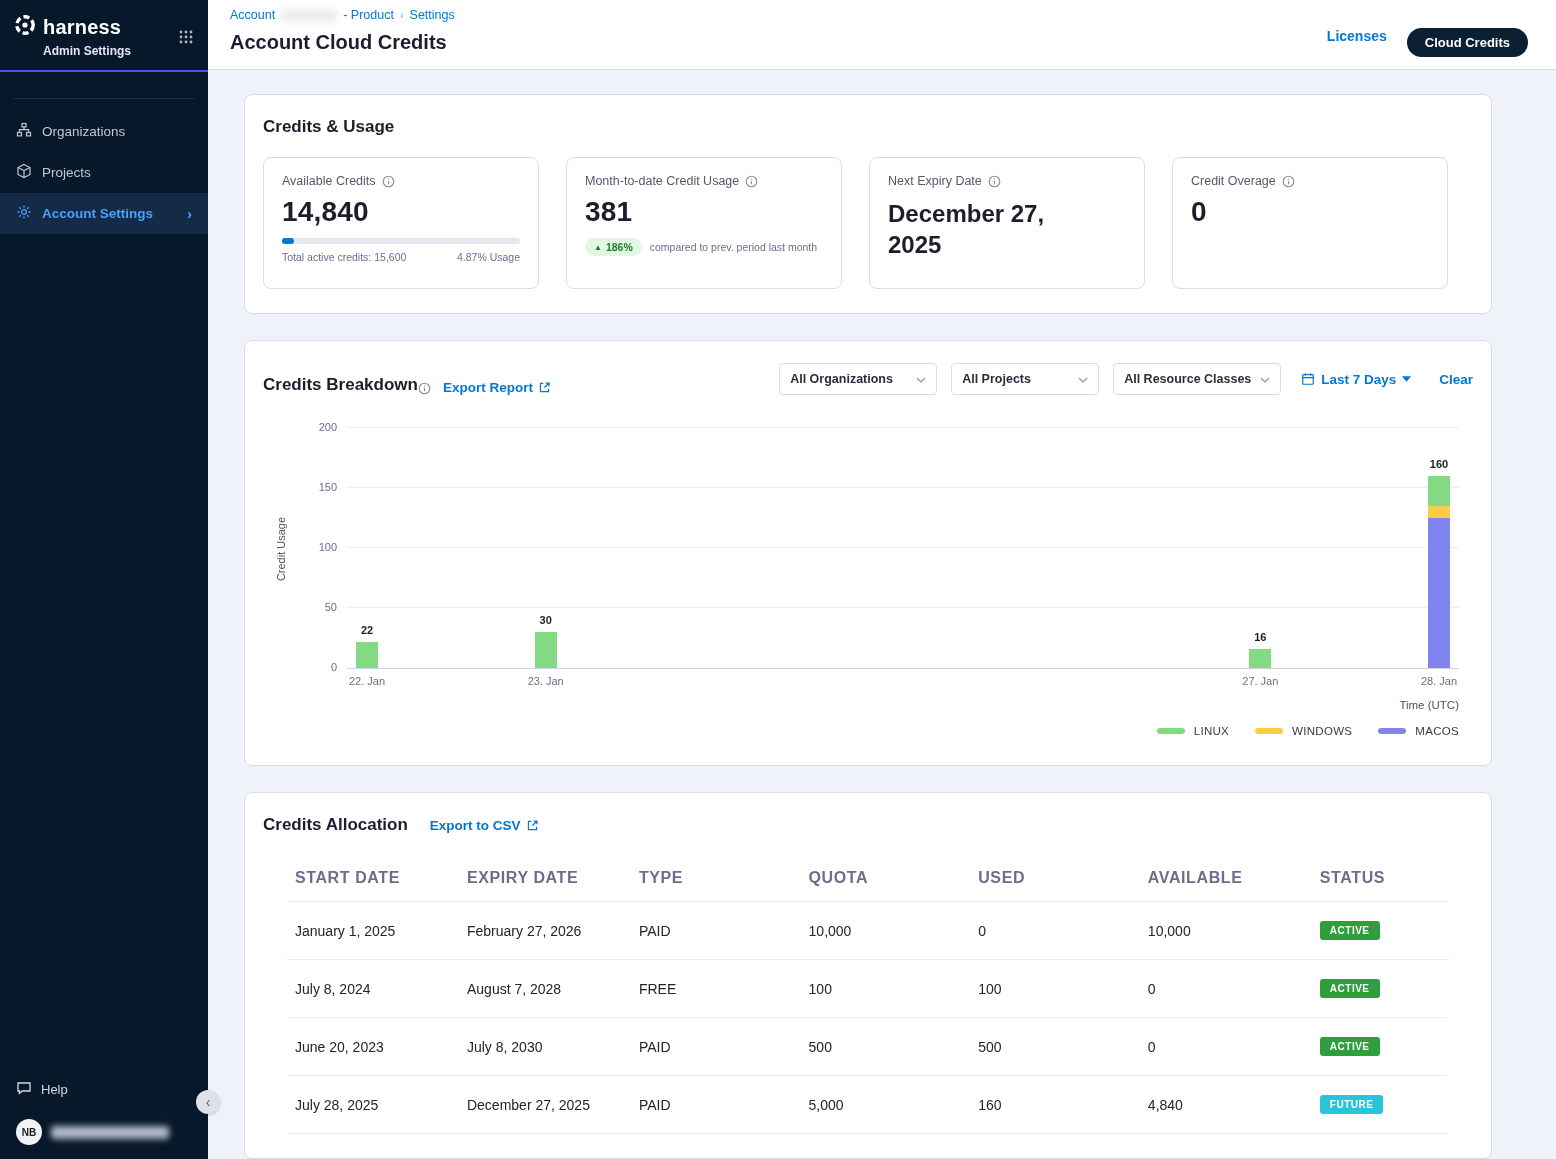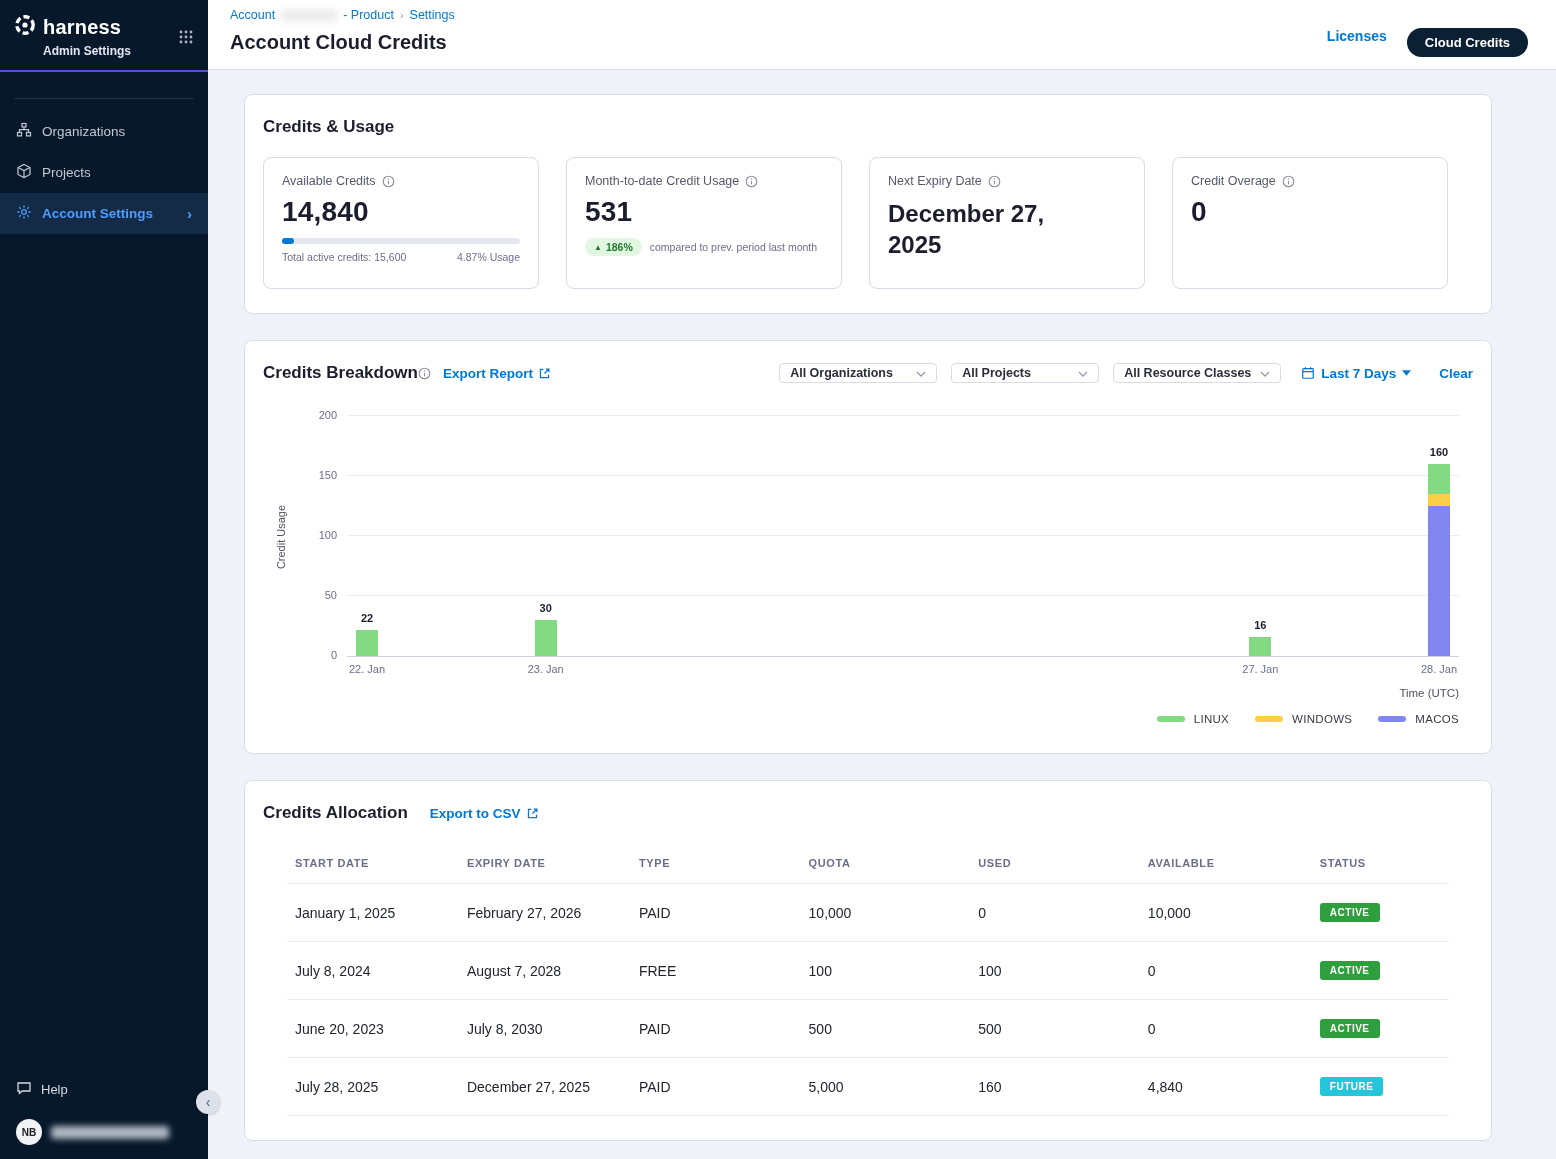--- a/index.html
+++ b/index.html
@@ -56,24 +56,24 @@
   .stat-footer { display:flex; justify-content:space-between; font-size:10.5px; color:#6b6e8a; margin-top:7px; }
   .mtd-row { display:flex; align-items:center; gap:8px; margin-top:10px; }
   .pct-badge { background:#e2f7e2; color:#1e7d2c; font-size:10.5px; font-weight:700; padding:3px 9px; border-radius:10px; display:inline-flex; align-items:center; gap:4px; }
   .pct-badge .up { font-size:8px; }
   .mtd-note { font-size:10.5px; color:#6b6e8a; }
 
   
   .info-i { display:inline-flex; flex-shrink:0; }
 
   
-  .bd-header { display:flex; align-items:center; }
+  .bd-header { display:flex; align-items:flex-end; }
   .export-link { color:#0278d5; font-size:13.5px; font-weight:700; display:inline-flex; align-items:center; gap:5px; cursor:pointer; margin-left:12px; }
   .filters { margin-left:auto; display:flex; align-items:center; gap:14px; }
-  .select-box { height:20px; border:1px solid #d9dbe7; border-radius:4px; background:#fff; display:flex; align-items:center; gap:8px; padding:0 10px; font-size:12.5px; font-weight:700; color:#2b2d3c; cursor:pointer; }
+  .select-box { height:32px; border:1px solid #d9dbe7; border-radius:4px; background:#fff; display:flex; align-items:center; gap:8px; padding:0 10px; font-size:12.5px; font-weight:700; color:#2b2d3c; cursor:pointer; }
   .select-box .sel-chev { color:#9a9cb0; }
   .date-range { display:flex; align-items:center; gap:6px; color:#0278d5; font-size:13.5px; font-weight:700; cursor:pointer; margin-left:6px; }
   .clear-link { color:#0278d5; font-size:13.5px; font-weight:700; cursor:pointer; margin-left:14px; }
 
   
   .chart-wrap { margin:34px 14px 0 84px; }
   .plot { position:relative; height:240px; border-bottom:1px solid #cfd3de; }
   .gridline { position:absolute; left:0; right:0; height:1px; background:#ececf2; }
   .ytick { position:absolute; right:calc(100% + 10px); font-size:11px; color:#6b6e8a; }
   .y-axis-label { position:absolute; left:-66px; top:50%; transform:translate(-50%,-50%) rotate(-90deg); font-size:11px; color:#4f5162; white-space:nowrap; }
@@ -84,21 +84,21 @@
   .time-label-row { text-align:right; font-size:11.5px; color:#4f5162; margin-top:30px; }
   .legend { display:flex; align-items:center; gap:26px; margin:14px 0 4px 46px;justify-content:flex-end; }
   .legend-item { display:flex; align-items:center; gap:9px; cursor:pointer; }
   .legend-swatch { width:28px; height:6px; border-radius:3px; display:inline-block; }
   .legend-text { font-size:11.5px; color:#383946; letter-spacing:.3px; }
 
   
   .alloc-header { display:flex; align-items:center; }
   .alloc-table-wrap { margin:22px 24px 0 24px; }
   table { width:100%; border-collapse:collapse; table-layout:fixed; }
-  th { text-align:left; font-size:11px; font-weight:700; color:#6b6e8a; letter-spacing:.6px; padding:12px 8px 14px 8px; border-bottom:1px solid #e8e9f1; }
+  th { text-align:left; font-size:16px; font-weight:700; color:#6b6e8a; letter-spacing:.6px; padding:12px 8px 14px 8px; border-bottom:1px solid #e8e9f1; }
   td { font-size:14px; color:#22242f; padding:19px 8px; border-bottom:1px solid #e8e9f1; }
   .badge { color:#fff; font-size:10px; font-weight:700; letter-spacing:.5px; padding:4px 10px; border-radius:3px; display:inline-block; }
 </style>
 </head>
 <body>
 
 <div class="app">
 
   <aside class="sidebar">
     <div class="brand-row">
@@ -231,21 +231,21 @@
             <div class="stat-label-row">
               <span>Month-to-date Credit Usage</span>
               <span class="info-i">
                 <svg width="13" height="13" viewBox="0 0 14 14" fill="none" stroke="#8a8da1" stroke-width="1.2">
                     <circle cx="7" cy="7" r="5.7"></circle>
                     <path d="M7 6.3 V10"></path>
                     <circle cx="7" cy="4.2" r="0.7" fill="#8a8da1" stroke="none"></circle>
                   </svg>
               </span>
             </div>
-            <div class="stat-value">531</div>
+            <div class="stat-value">381</div>
             <div class="mtd-row">
               <span class="pct-badge">
                   <span class="up">▲</span>
                   <span>186%</span>
                 </span>
               <span class="mtd-note">compared to prev. period last month</span>
             </div>
           </div>
 
           <div class="stat-card">

